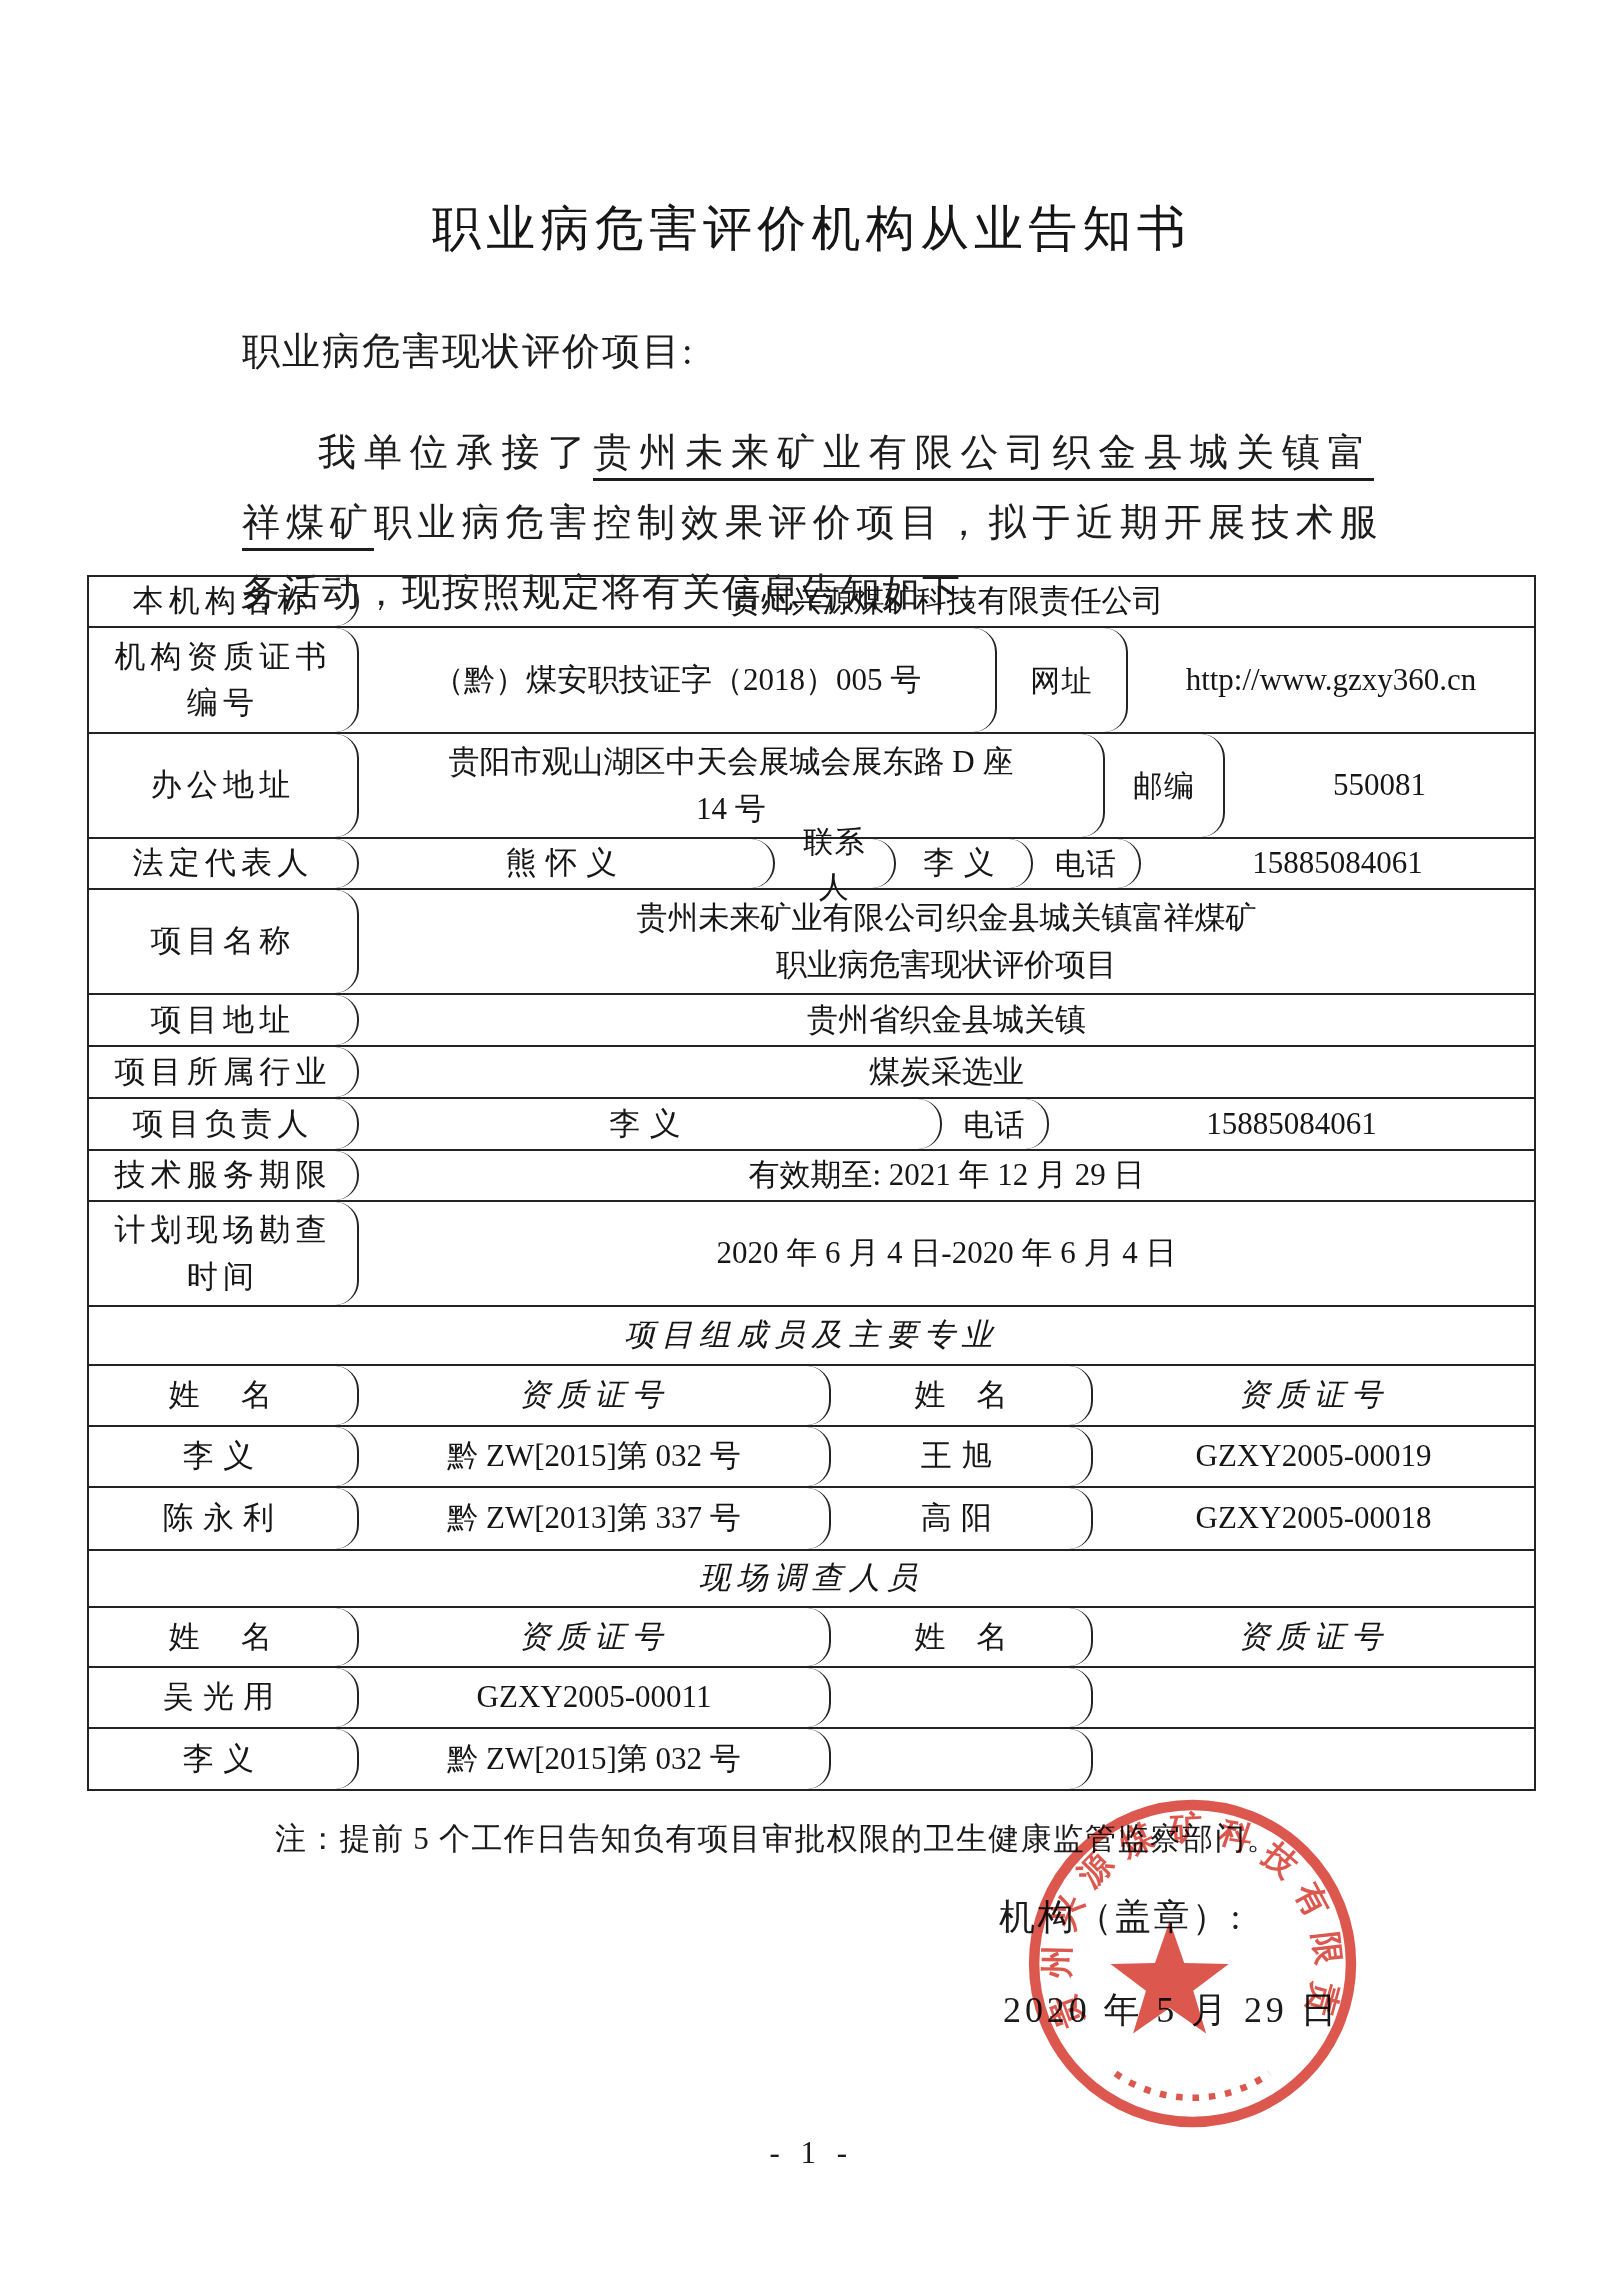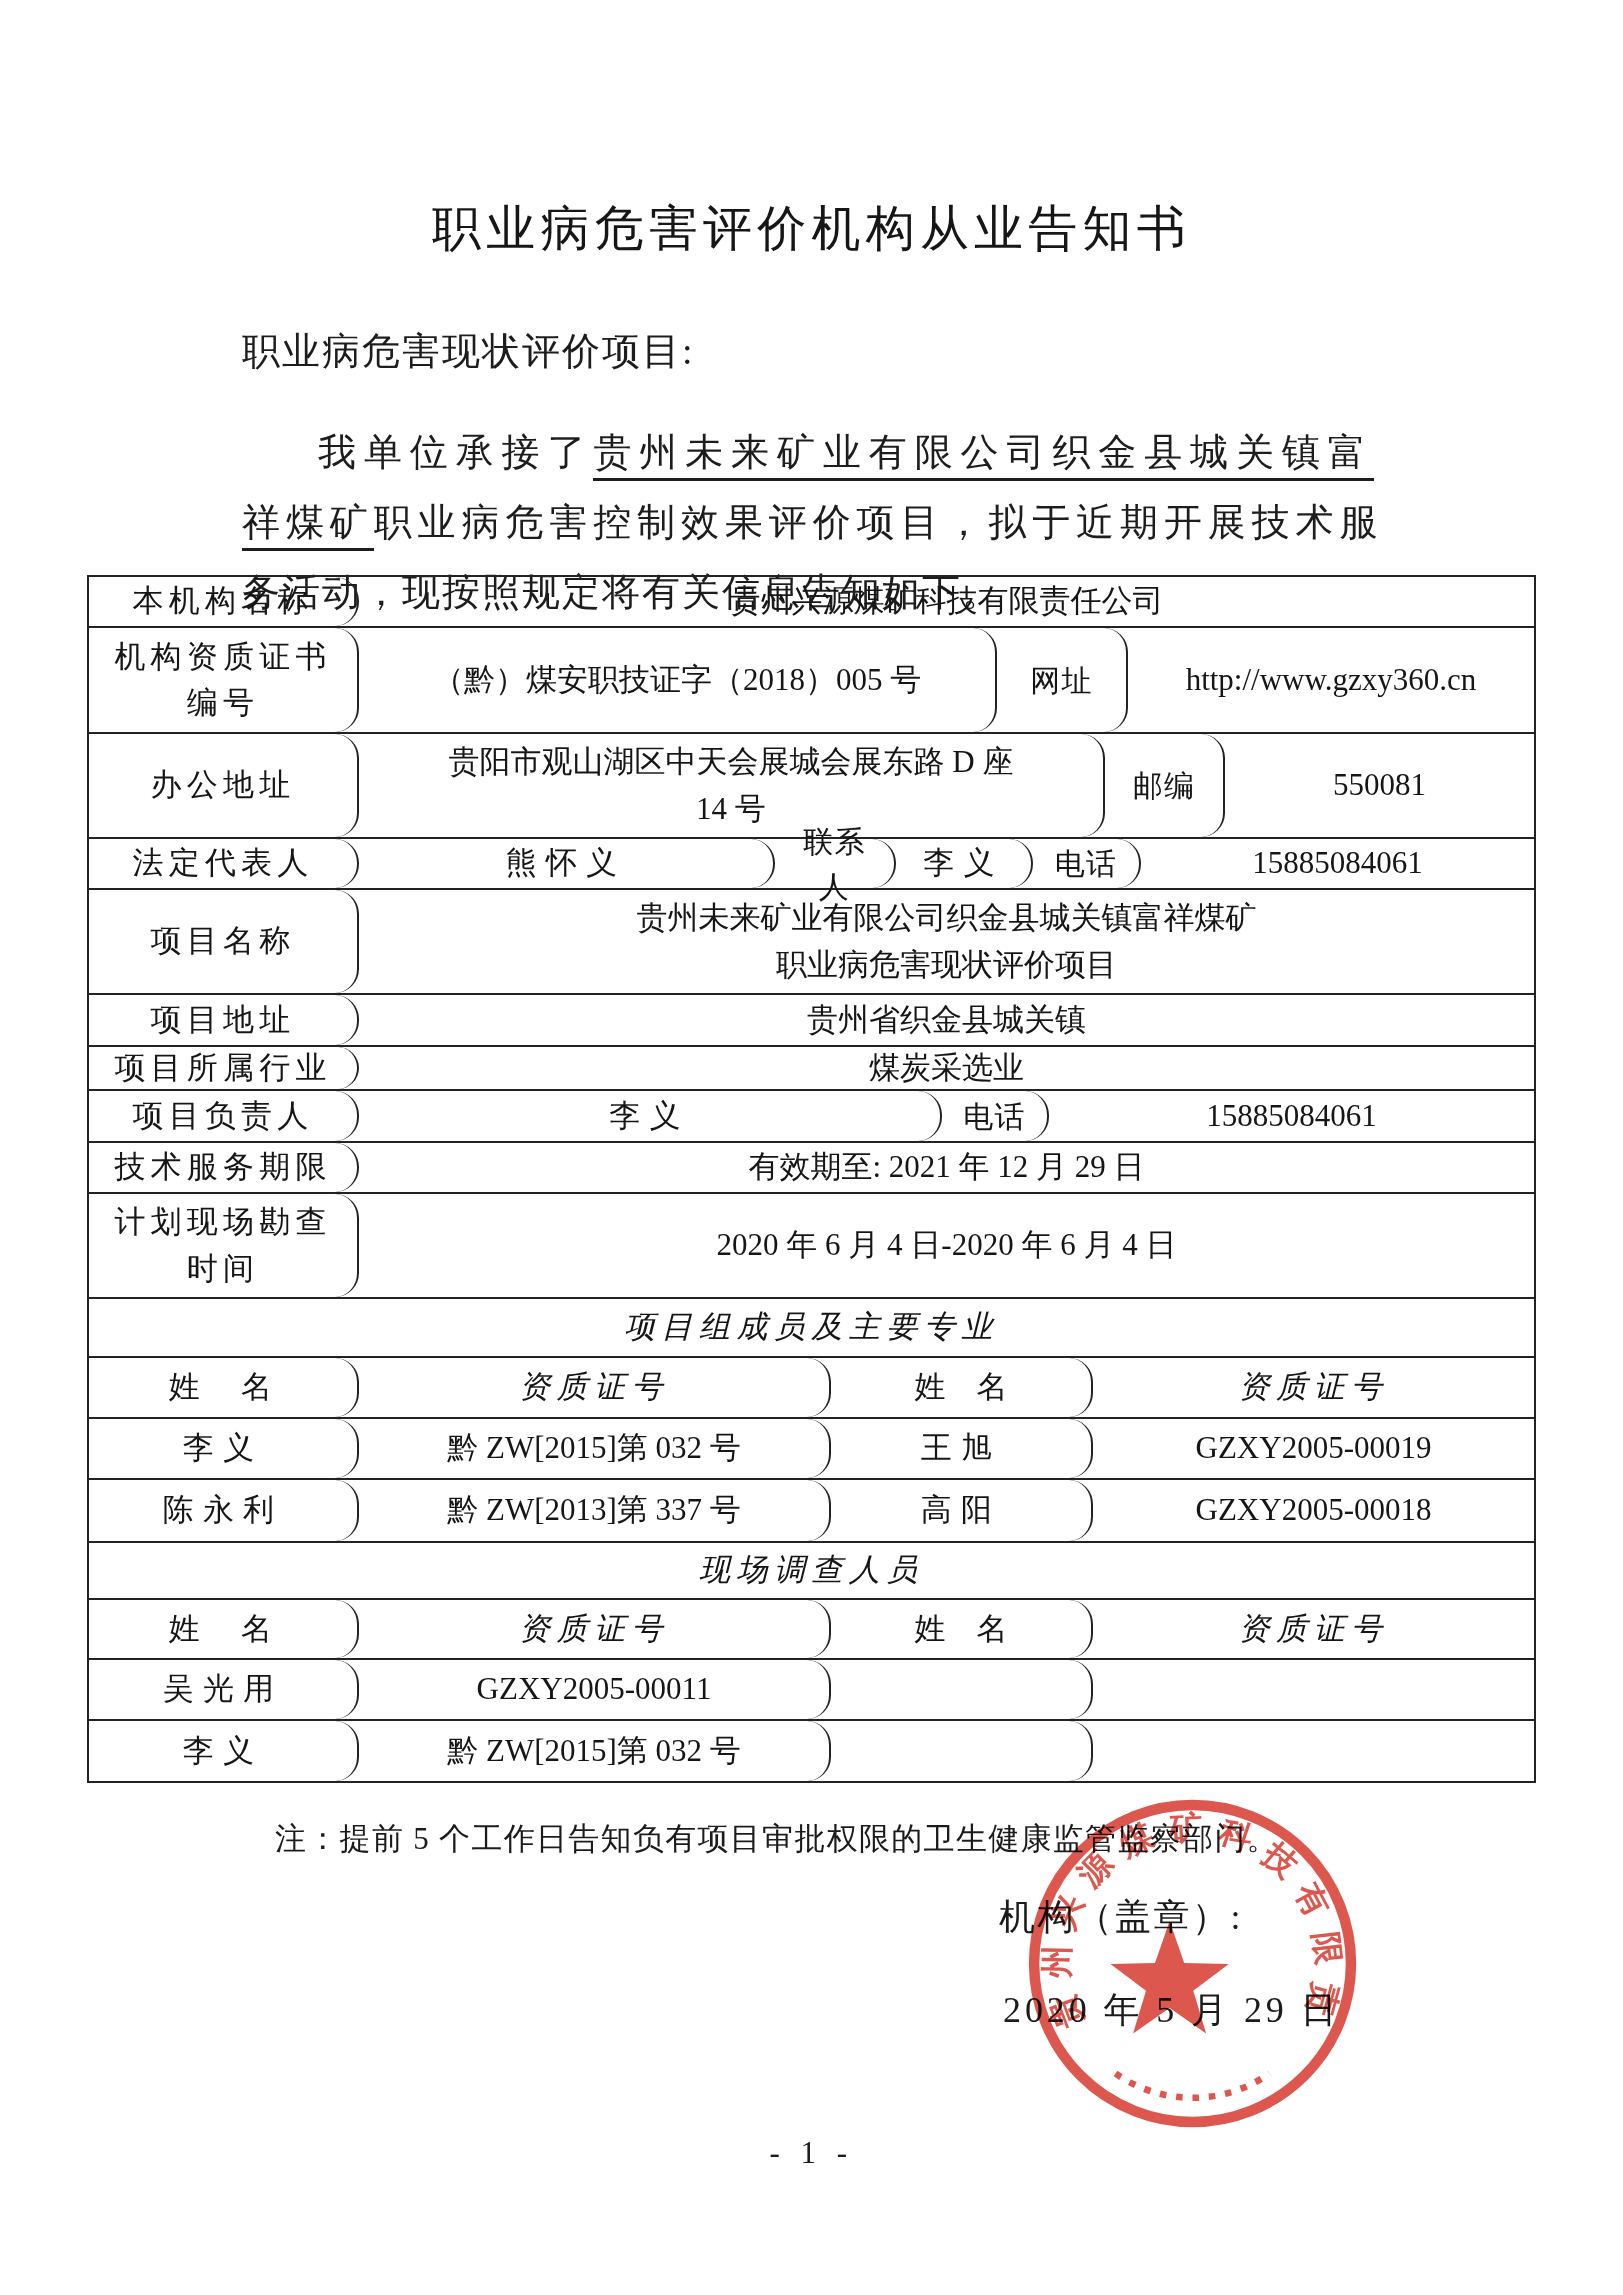--- a/index.html
+++ b/index.html
@@ -91,21 +91,21 @@
     <div class="td lab">项目名称</div>
     <div class="td grow">贵州未来矿业有限公司织金县城关镇富祥煤矿
 职业病危害现状评价项目</div>
   </div>
 
   <div class="tr" style="height:52px">
     <div class="td lab">项目地址</div>
     <div class="td grow">贵州省织金县城关镇</div>
   </div>
 
-  <div class="tr" style="height:44px">
+  <div class="tr" style="height:52px">
     <div class="td lab">项目所属行业</div>
     <div class="td grow">煤炭采选业</div>
   </div>
 
   <div class="tr" style="height:52px">
     <div class="td lab">项目负责人</div>
     <div class="td name" style="width:583px;flex:none">李义</div>
     <div class="td klab" style="width:107px;flex:none">电话</div>
     <div class="td grow">15885084061</div>
   </div>

